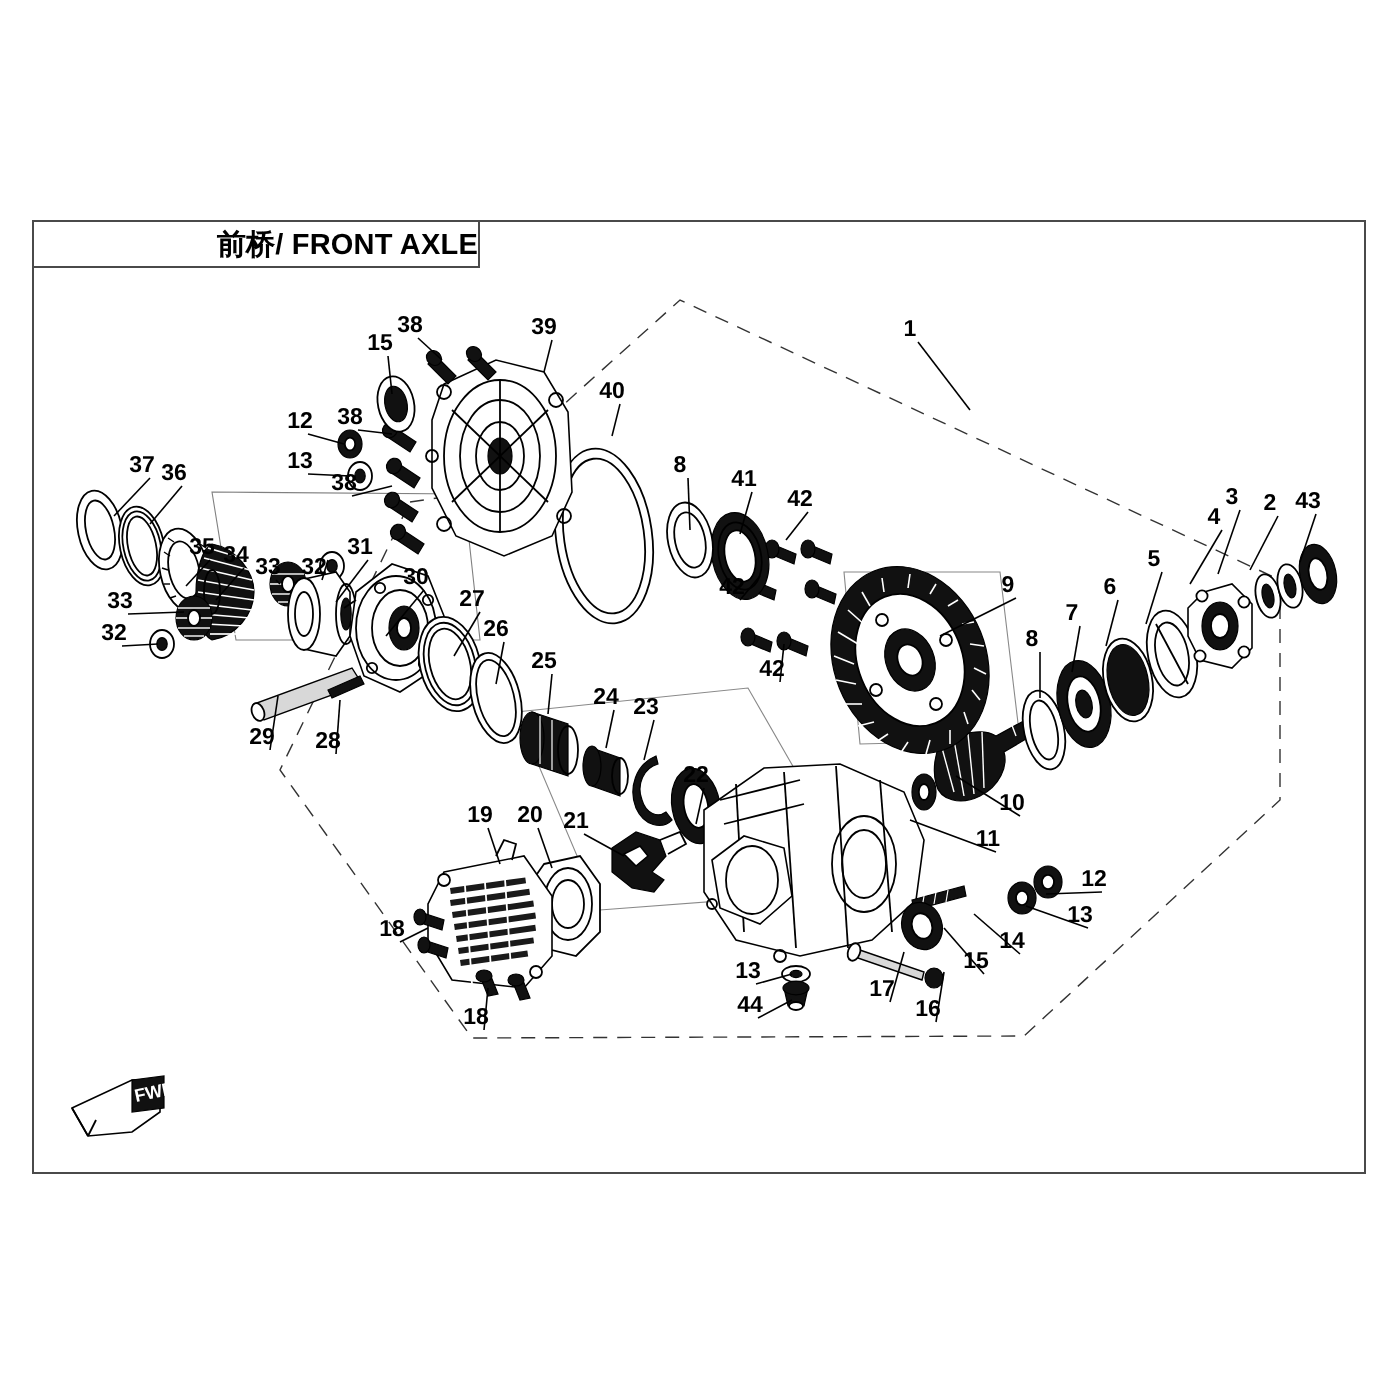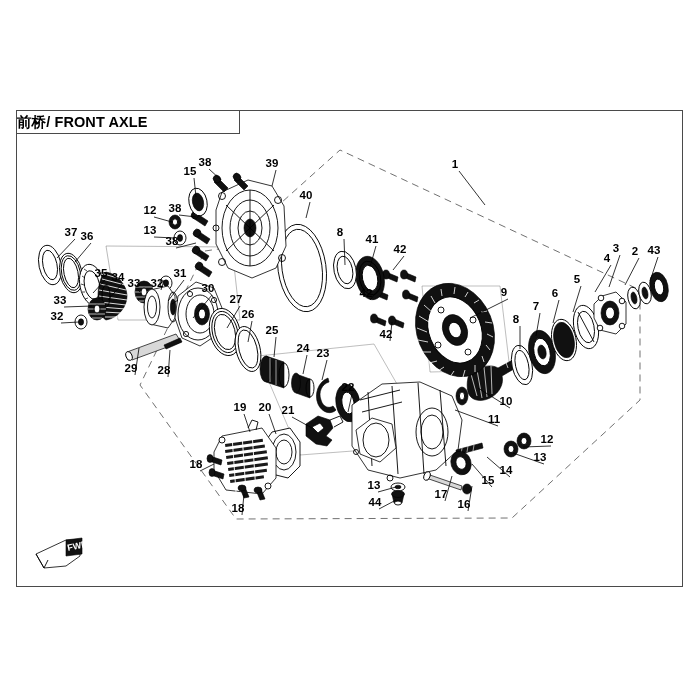--- a/index.html
+++ b/index.html
@@ -33,21 +33,21 @@
     position: absolute;
     left: 16px;
     top: 110px;
     width: 224px;
     height: 24px;
     border: 1.4px solid #4a4a4a;
     box-sizing: border-box;
     background: #ffffff;
     display: flex;
     align-items: center;
-    justify-content: flex-start;
+    justify-content: flex-end;
     z-index: 5;
   }
   #title-text {
     font-size: 14.5px;
     font-weight: bold;
     color: #000000;
     letter-spacing: 0.1px;
     white-space: nowrap;
     font-family: "Liberation Sans", sans-serif;
   }

